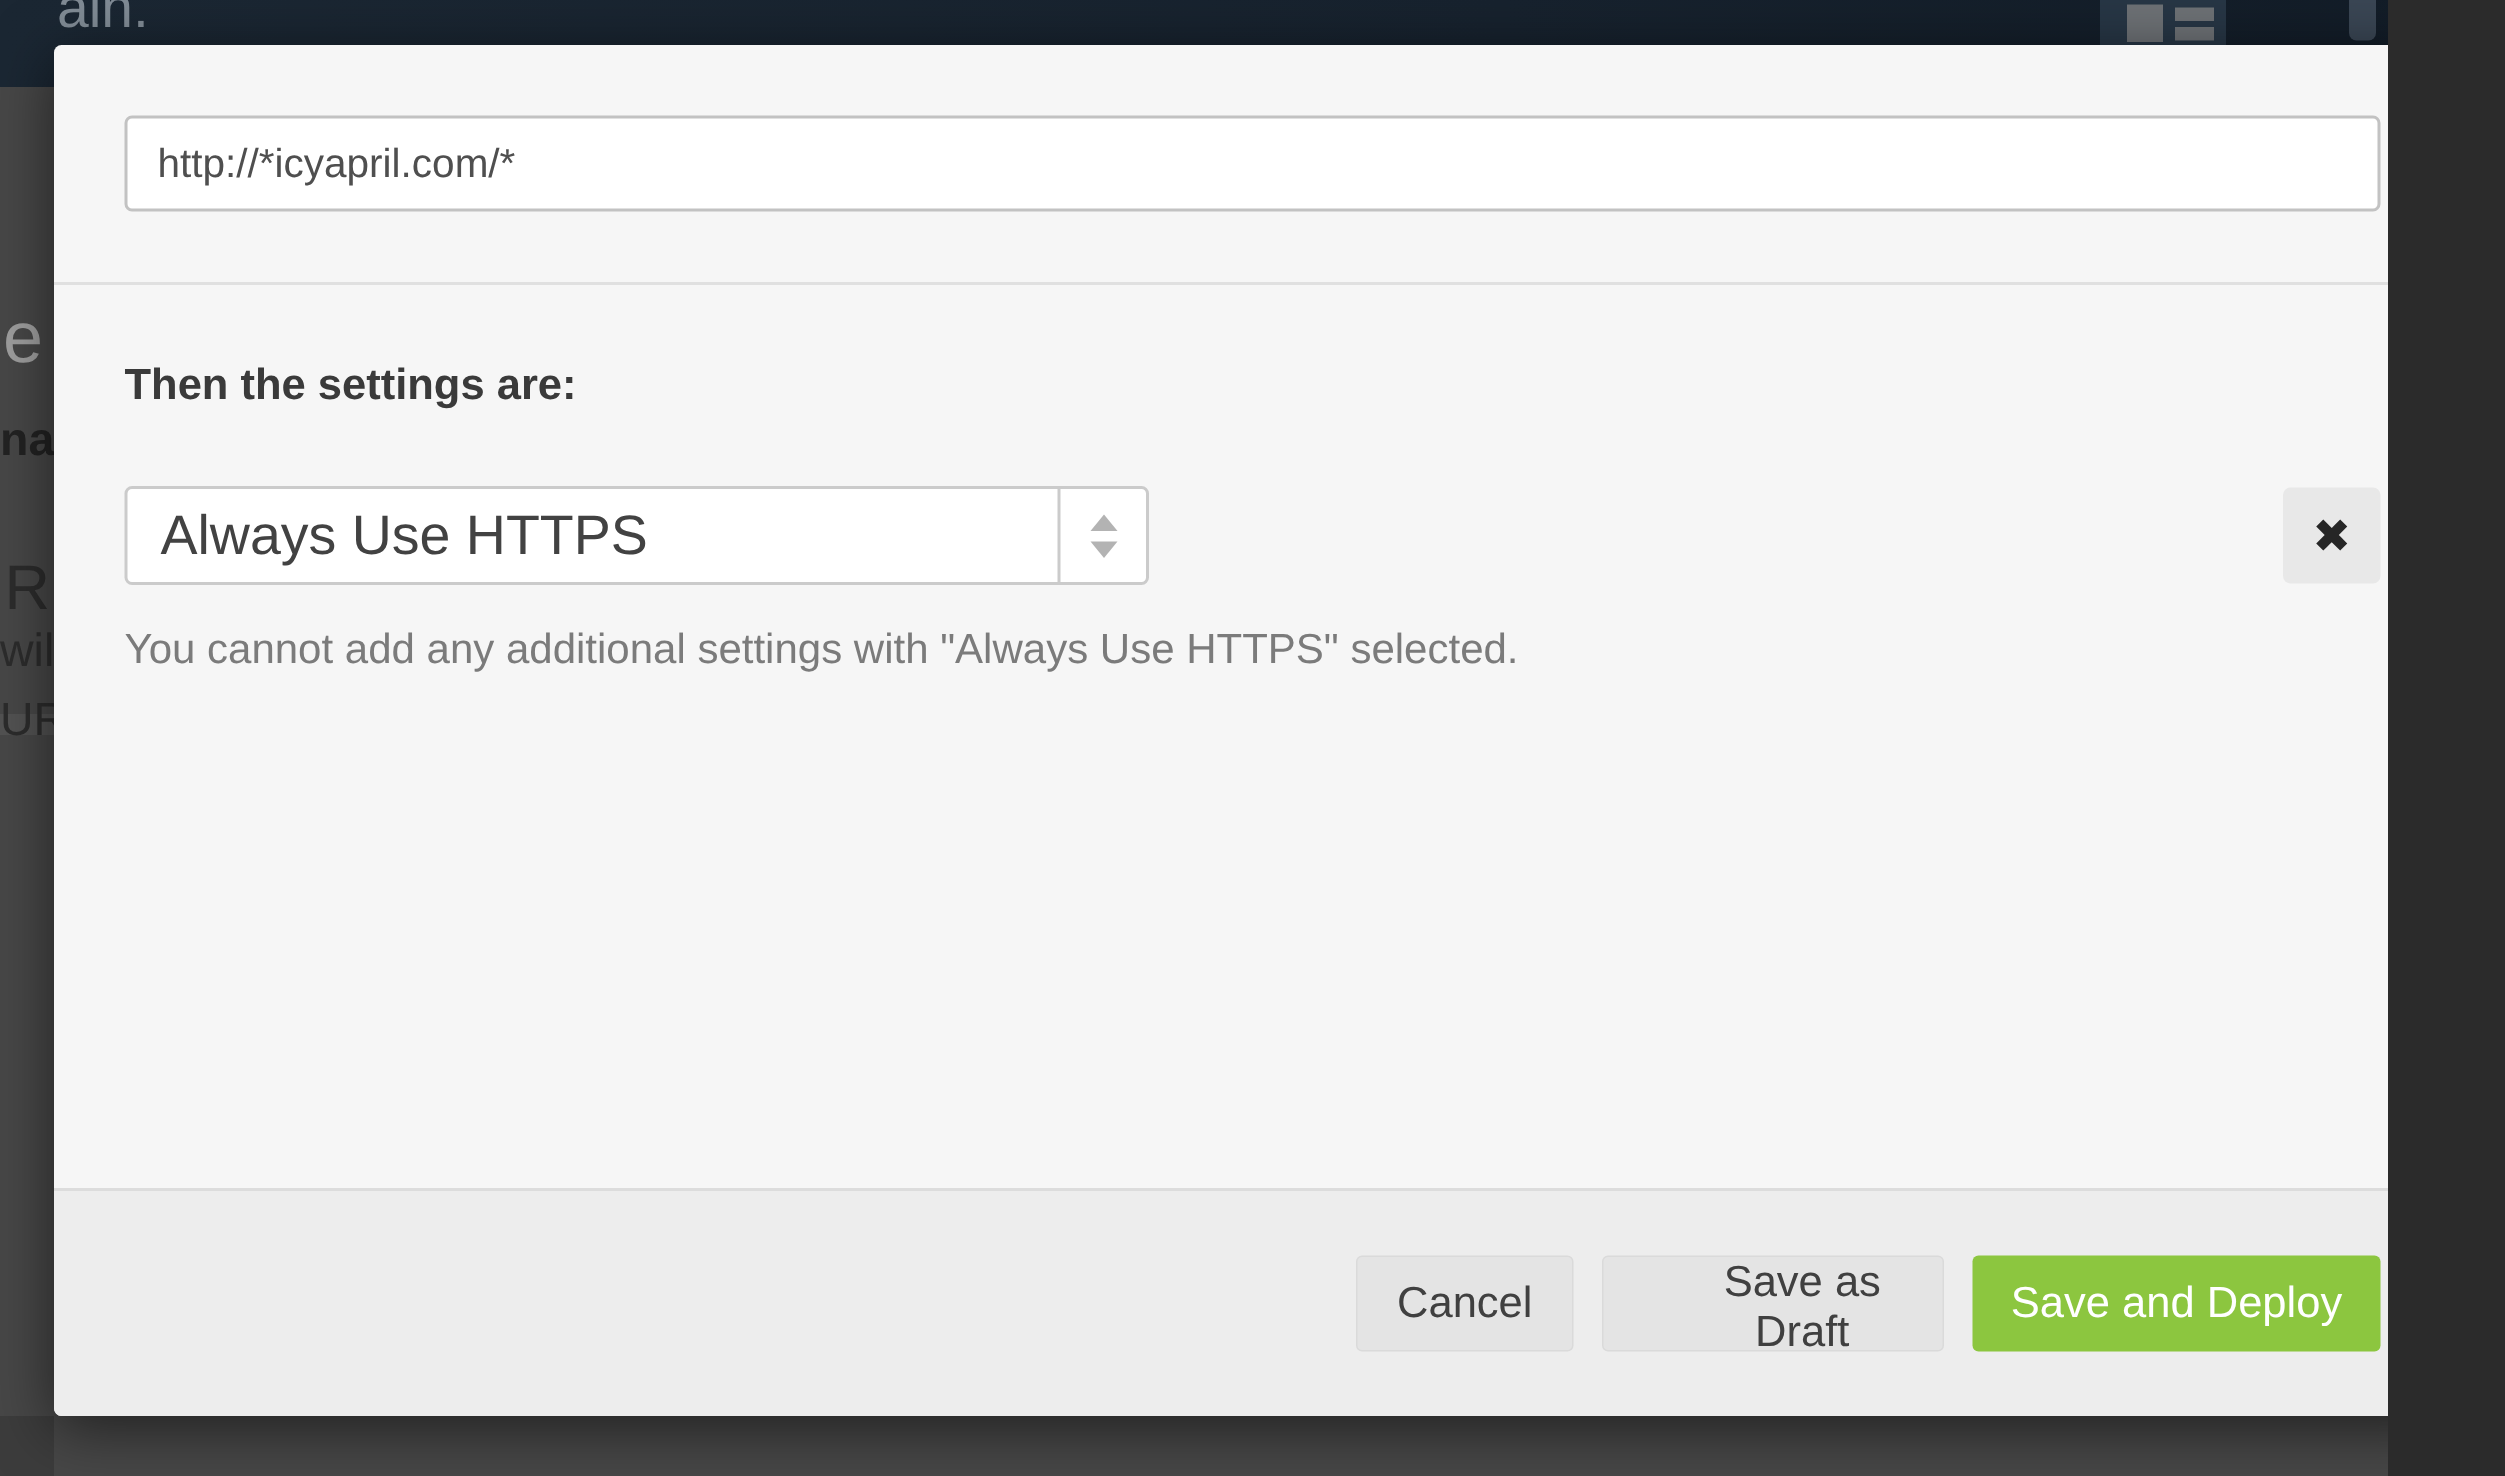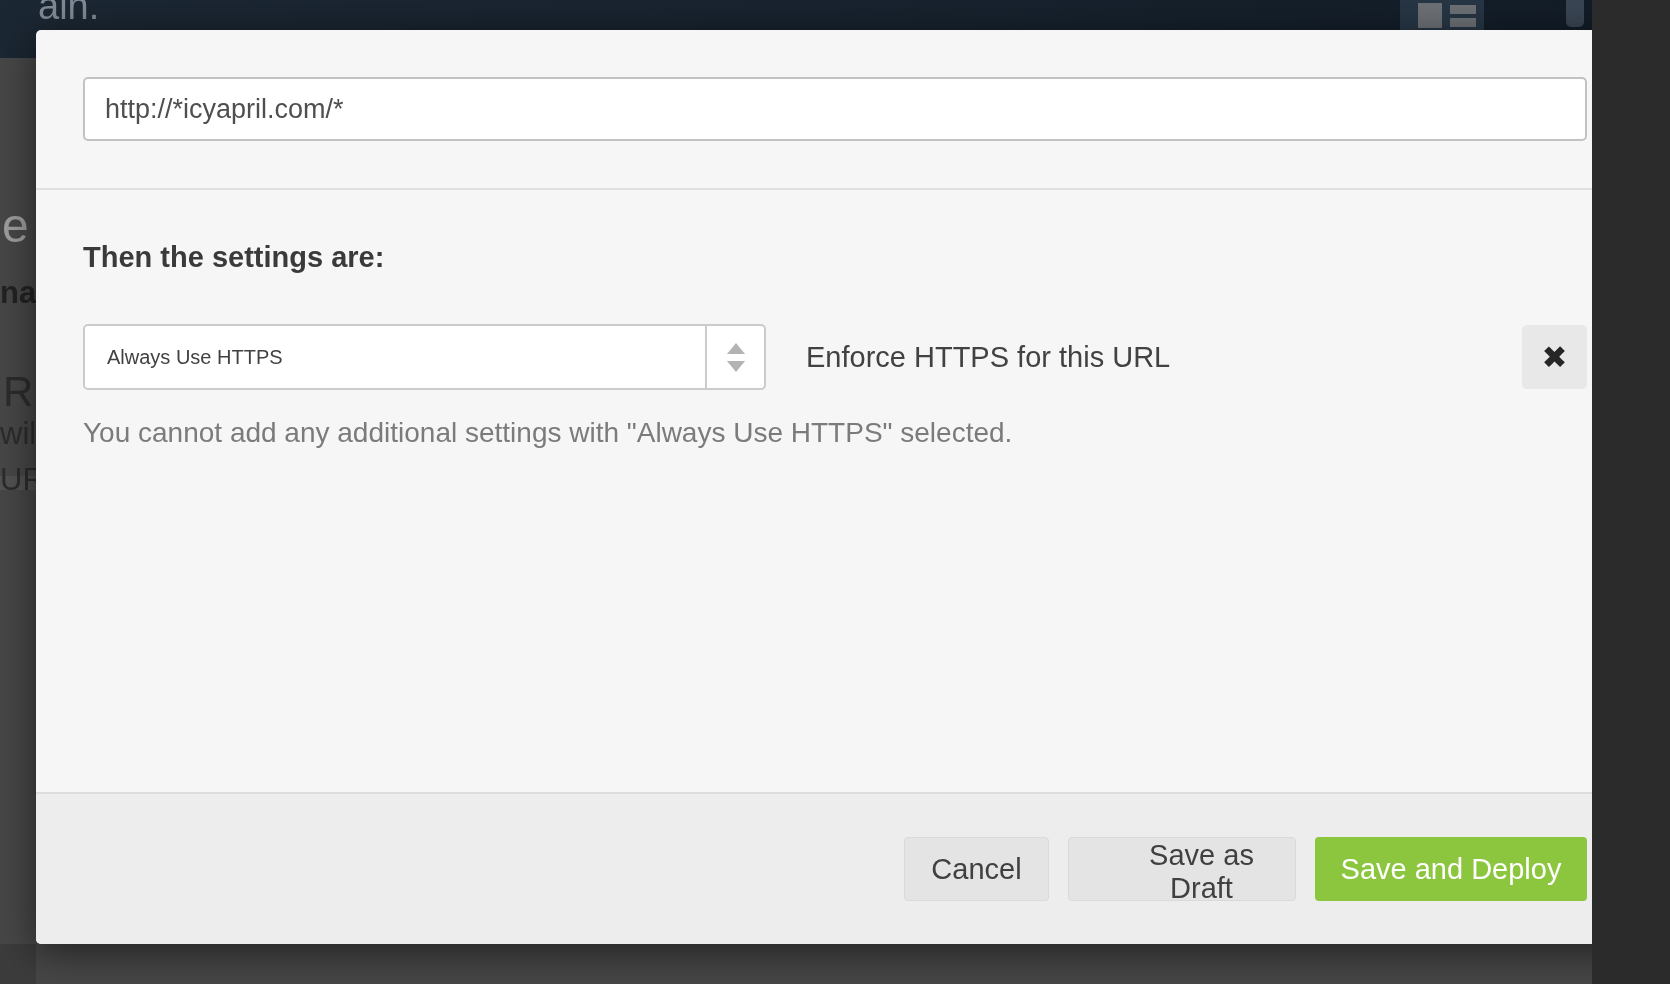--- a/index.html
+++ b/index.html
@@ -46,21 +46,21 @@
   .link{color:#3089c9;cursor:pointer;text-decoration:none;}
   .url-input{display:block;margin-top:47px;width:1460px;height:60px;background:#fff;
              border:2px solid #c2c2c2;border-radius:5px;padding:0 20px;font-size:27px;color:#4f4f4f;
              font-family:"Liberation Sans",sans-serif;outline:none;}
   .divider{height:0;border-top:2px solid #e0e0e0;margin:47px -47px 0 -47px;}
   .settings-heading{margin-top:51px;font-size:29px;font-weight:bold;color:#3a3a3a;}
 
   .settings-row{margin-top:50px;display:flex;align-items:center;height:66px;}
   .select{width:679px;height:62px;background:#fff;border:2px solid #cbcbcb;border-radius:5px;
           display:flex;align-items:stretch;cursor:pointer;flex:none;}
-  .select-value{flex:1;display:flex;align-items:center;padding-left:22px;font-size:20px;color:#424242;}
+  .select-value{flex:1;display:flex;align-items:center;padding-left:22px;font-size:37px;color:#424242;}
   .select-arrows{width:57px;border-left:2px solid #cbcbcb;display:flex;flex-direction:column;
                  align-items:center;justify-content:center;gap:7px;}
   .tri-up{width:0;height:0;border-left:9px solid transparent;border-right:9px solid transparent;
           border-bottom:11px solid #b3b3b3;}
   .tri-down{width:0;height:0;border-left:9px solid transparent;border-right:9px solid transparent;
             border-top:11px solid #b3b3b3;}
   .setting-desc{margin-left:40px;font-size:29px;color:#424242;}
   .remove-btn{margin-left:auto;width:65px;height:64px;background:#e8e8e8;border:none;border-radius:5px;
               font-size:31px;color:#262626;cursor:pointer;display:flex;align-items:center;justify-content:center;}
   .settings-note{margin-top:27px;font-size:28px;color:#7b7b7b;}
@@ -132,21 +132,20 @@
       <div class="settings-heading">Then the settings are:</div>
 
       <div class="settings-row">
         <div class="select">
           <div class="select-value">Always Use HTTPS</div>
           <div class="select-arrows">
             <div class="tri-up"></div>
             <div class="tri-down"></div>
           </div>
         </div>
-        <div class="setting-desc">Enforce HTTPS for this URL</div>
         <button class="remove-btn">
             <span>✖</span>
           </button>
       </div>
 
       <div class="settings-note">You cannot add any additional settings with "Always Use HTTPS" selected.</div>
     </div>
 
     <div class="modal-footer">
       <button class="btn btn-gray btn-cancel">Cancel</button>

